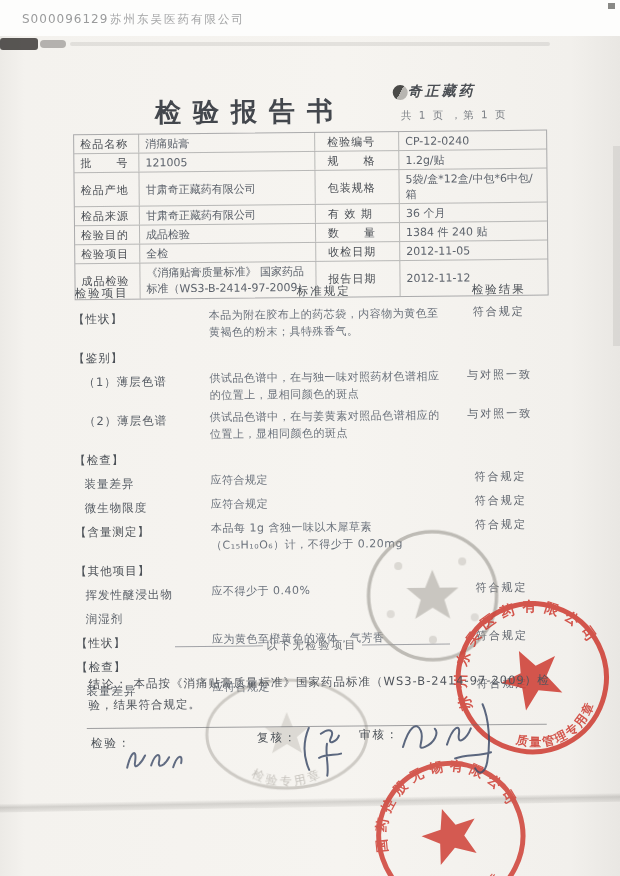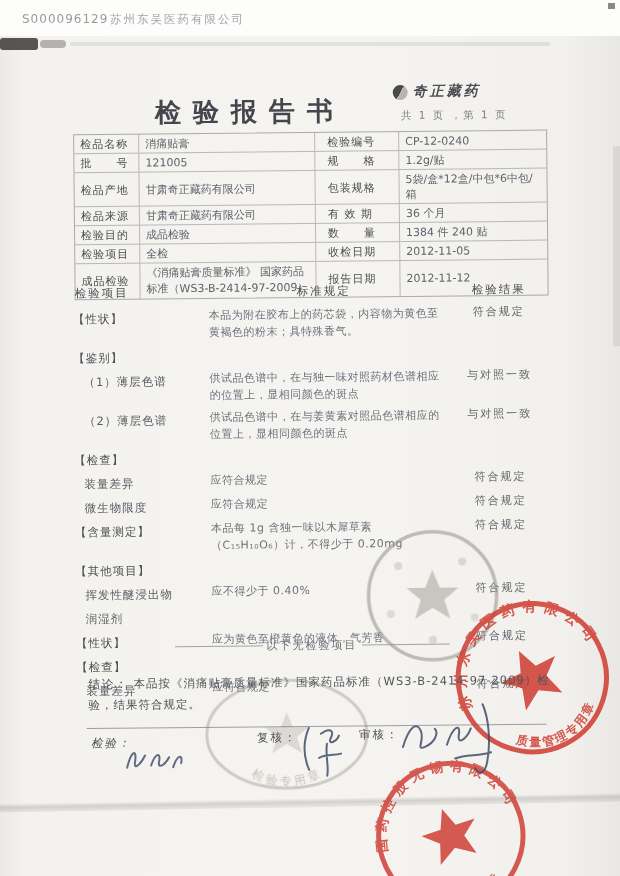--- a/index.html
+++ b/index.html
@@ -23,21 +23,21 @@
   .smudge.s2 { top:4px; left:40px; width:26px; height:8px; opacity:.35; border-radius:6px; }
   .smudge.s3 { top:6px; left:70px; width:480px; height:4px; opacity:.10; border-radius:4px; }
   .edge-right { position:absolute; top:110px; right:0; width:7px; height:200px; background:#cfcdc9; opacity:.6; }
   .fold-band { position:absolute; top:762px; left:-10px; width:660px; height:9px;
                background:linear-gradient(180deg,rgba(90,88,84,0) 0%,rgba(90,88,84,.22) 45%,rgba(120,118,114,.10) 100%);
                transform:rotate(-1deg); }
 
   
   .report-title { position:absolute; top:58px; left:158px; font-family:"DejaVu Serif","Liberation Serif",serif;
                   font-size:26px; font-weight:bold; color:#43474d; letter-spacing:12px; }
-  .brand { position:absolute; top:48px; left:396px; display:flex; align-items:center; gap:5px; }
+  .brand { position:absolute; top:48px; left:396px; display:flex; align-items:center; }
   .brand-mark { width:15px; height:15px; border-radius:50%;
                 background:conic-gradient(from 210deg,#4a4a48 0 180deg,#b7b5b1 0 360deg); }
   .brand-name { font-size:14px; font-weight:bold; font-style:italic; color:#4a4e53; letter-spacing:3px; }
   .pagination { position:absolute; top:74px; left:404px; font-size:10.5px; color:#7d8187; letter-spacing:2px; }
 
   
   .info-table { position:absolute; top:96px; left:76px; width:474px; border:1px solid rgba(110,112,116,.55);
                 font-size:11px; color:#565c64; }
   .info-row { display:flex; border-bottom:1px solid rgba(110,112,116,.45); }
   .info-row:last-child { border-bottom:none; }
@@ -64,21 +64,21 @@
 
   
   .no-more { position:absolute; top:602px; left:0; width:620px; display:flex; align-items:center; justify-content:center;
              font-size:11px; color:#6b7077; letter-spacing:2px; }
   .no-more .dash { width:88px; height:1px; background:#8d9096; opacity:.8; margin:0 4px; }
   .conclusion { position:absolute; top:636px; left:86px; width:478px; font-size:11.5px; color:#50555c;
                 line-height:1.85; letter-spacing:1px; z-index:3; }
   .conclusion .c-label { color:#44484e; letter-spacing:2px; }
   .sig-line { position:absolute; top:690px; left:84px; width:460px; border-top:1px solid rgba(100,102,106,.6); z-index:3; }
   .sig-label { position:absolute; font-size:11.5px; color:#4c5157; letter-spacing:2px; z-index:3; }
-  .sig-label.l1 { top:698px; left:88px;font-style:italic; }
+  .sig-label.l1 { top:698px; left:88px; }
   .sig-label.l2 { top:694px; left:254px; }
   .sig-label.l3 { top:692px; left:356px; }
   .sig { position:absolute; z-index:4; }
   .sig svg path { fill:none; stroke:#46536f; stroke-width:2; stroke-linecap:round; opacity:.85; }
   .sig.s2 svg path, .sig.s3 svg path { stroke:#3f4d6a; }
 
   
   .stamp { position:absolute; z-index:2; }
   .stamp svg { overflow:visible; }
 </style>

